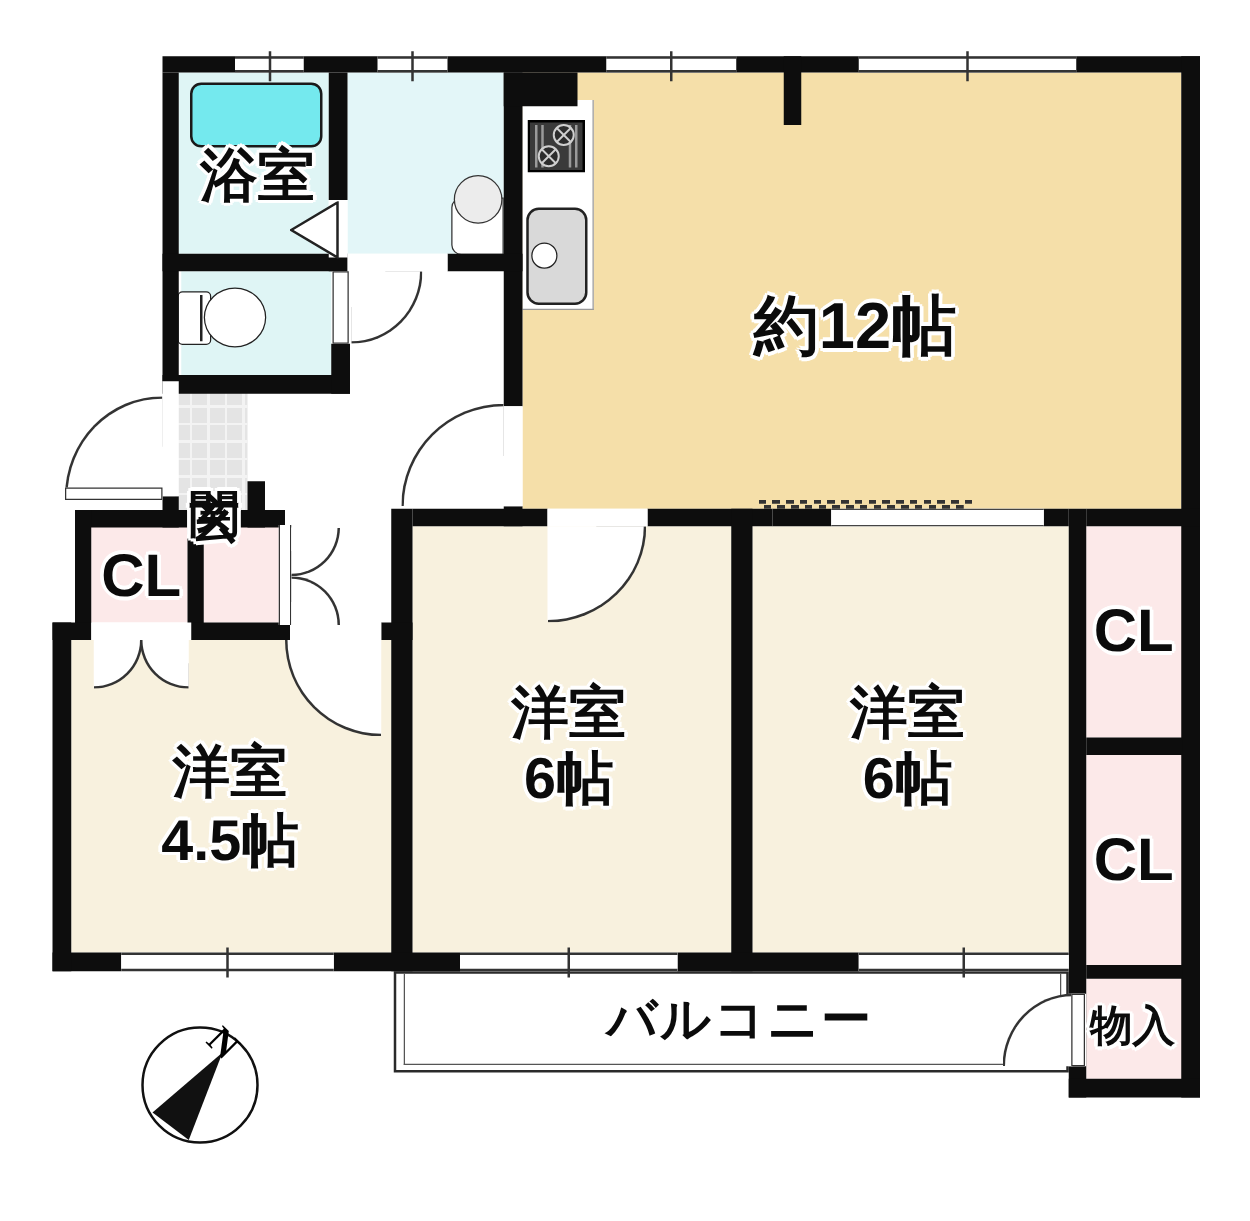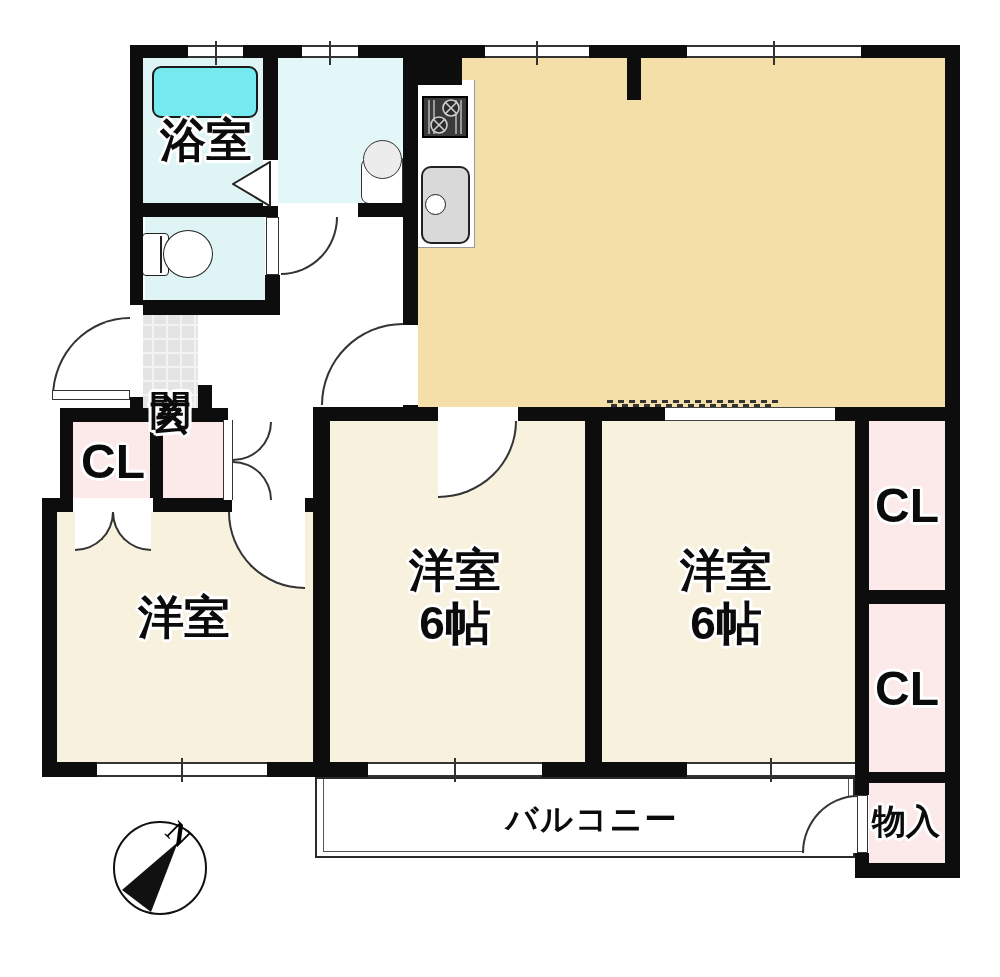--- a/index.html
+++ b/index.html
@@ -176,31 +176,33 @@
   <div class="arc br" style="left:233px;top:422px;width:39px;height:39px;"></div>
   <div class="arc tr" style="left:233px;top:461px;width:39px;height:39px;"></div>
 
   <div class="dash" style="left:607px;top:400px;width:175px;"></div>
   <div class="dash" style="left:611px;top:404px;width:160px;"></div>
 
   <div class="arc tl" style="left:802px;top:795px;width:56px;height:58px;"></div>
   <div class="leaf" style="left:857px;top:795px;width:11px;height:58px;"></div>
 
   <div class="lbl" style="left:206px;top:140px;font-size:46px;">浴室</div>
+  <div class="lbl" style="left:684px;top:262px;font-size:52px;">約12帖</div>
   <div class="lbl vert" style="left:171px;top:360px;font-size:40px;">玄関</div>
   <div class="lbl" style="left:113px;top:462px;font-size:48px;">CL</div>
   <div class="lbl" style="left:184px;top:617px;font-size:46px;">洋室</div>
+  <div class="lbl" style="left:184px;top:672px;font-size:46px;">4.5帖</div>
   <div class="lbl" style="left:455px;top:570px;font-size:46px;">洋室</div>
   <div class="lbl" style="left:455px;top:623px;font-size:46px;">6帖</div>
   <div class="lbl" style="left:726px;top:570px;font-size:46px;">洋室</div>
   <div class="lbl" style="left:726px;top:623px;font-size:46px;">6帖</div>
   <div class="lbl" style="left:907px;top:506px;font-size:48px;">CL</div>
   <div class="lbl" style="left:907px;top:689px;font-size:48px;">CL</div>
   <div class="lbl" style="left:906px;top:822px;font-size:34px;">物入</div>
-  <div class="lbl" style="left:592px;top:820px;font-size:32px;letter-spacing:2px;">バルコニー</div>
+  <div class="lbl" style="left:592px;top:820px;font-size:40px;letter-spacing:2px;font-family:Liberation Mono, monospace;">バルコニー</div>
 
   <svg style="left:112px;top:818px;" width="98" height="98" viewBox="0 0 98 98">
     <circle cx="48" cy="50" r="46" fill="#fff" stroke="#111" stroke-width="2"></circle>
     <polygon points="66,24 10,72 39,94" fill="#111"></polygon>
     <text x="66" y="26" text-anchor="middle" font-size="30" font-weight="bold" font-family="Liberation Serif, DejaVu Serif, serif" transform="rotate(45 66 17)">N</text>
   </svg>
 
 </div>
 
 </body></html>

